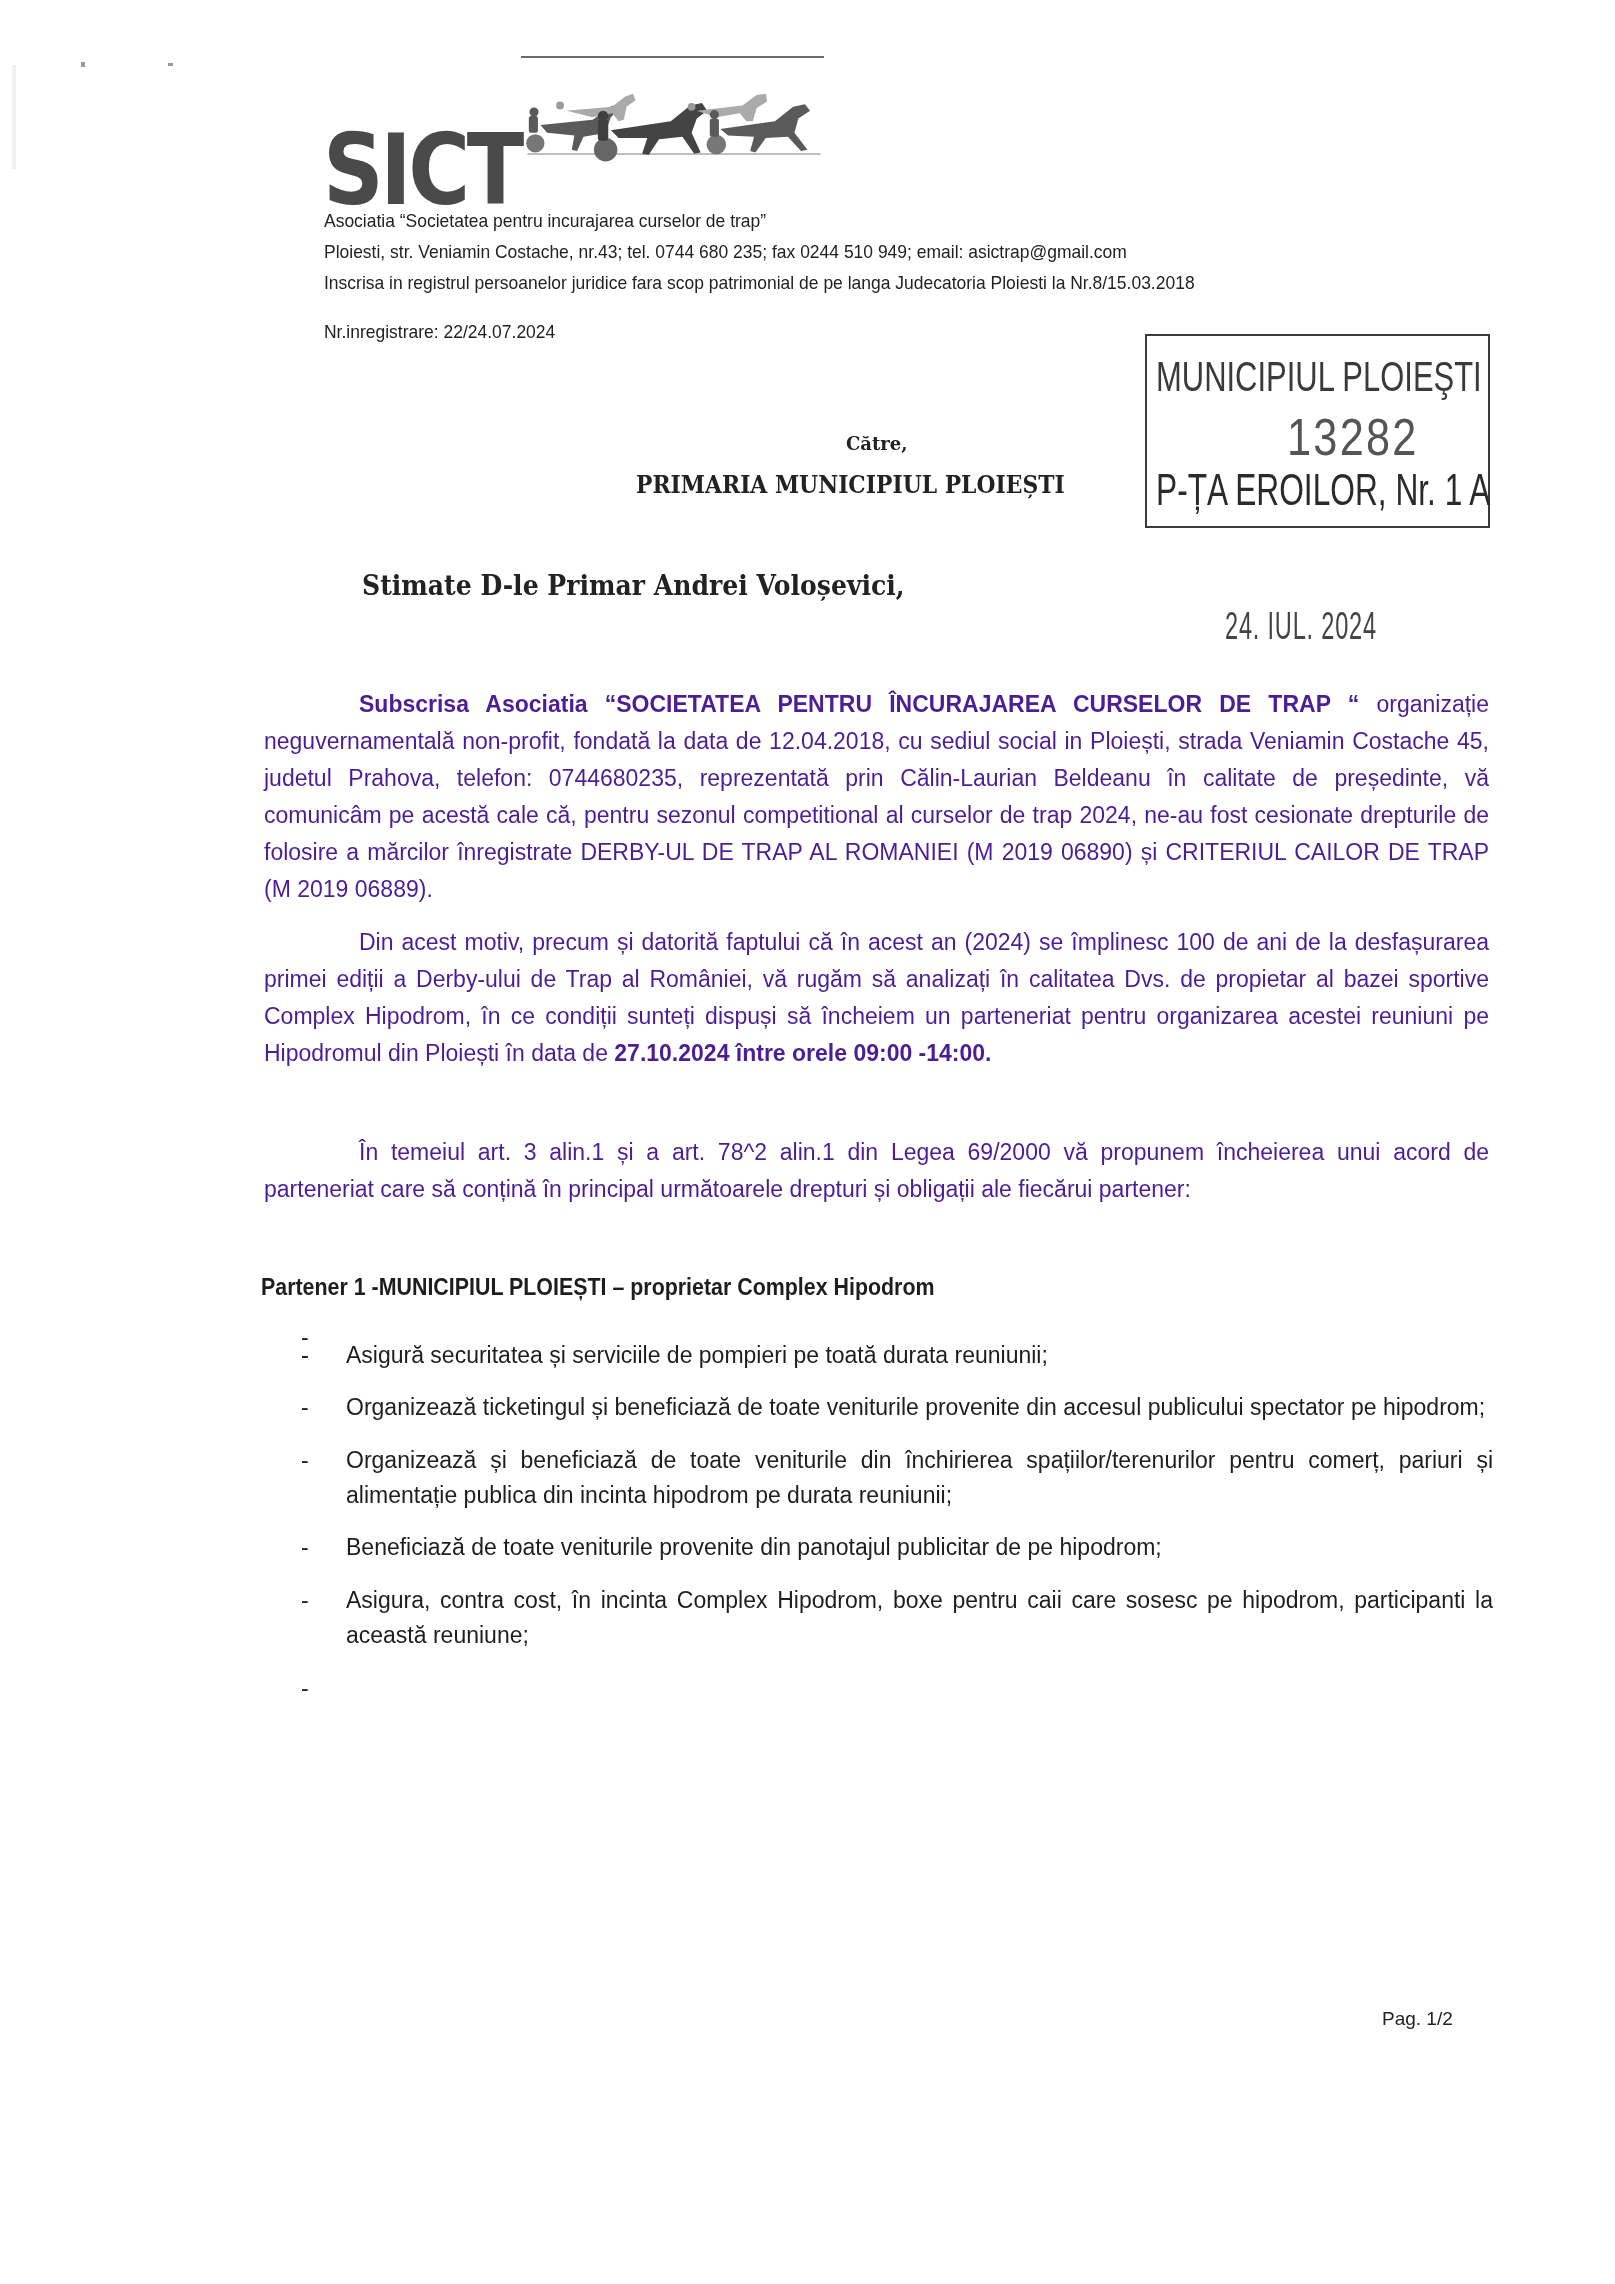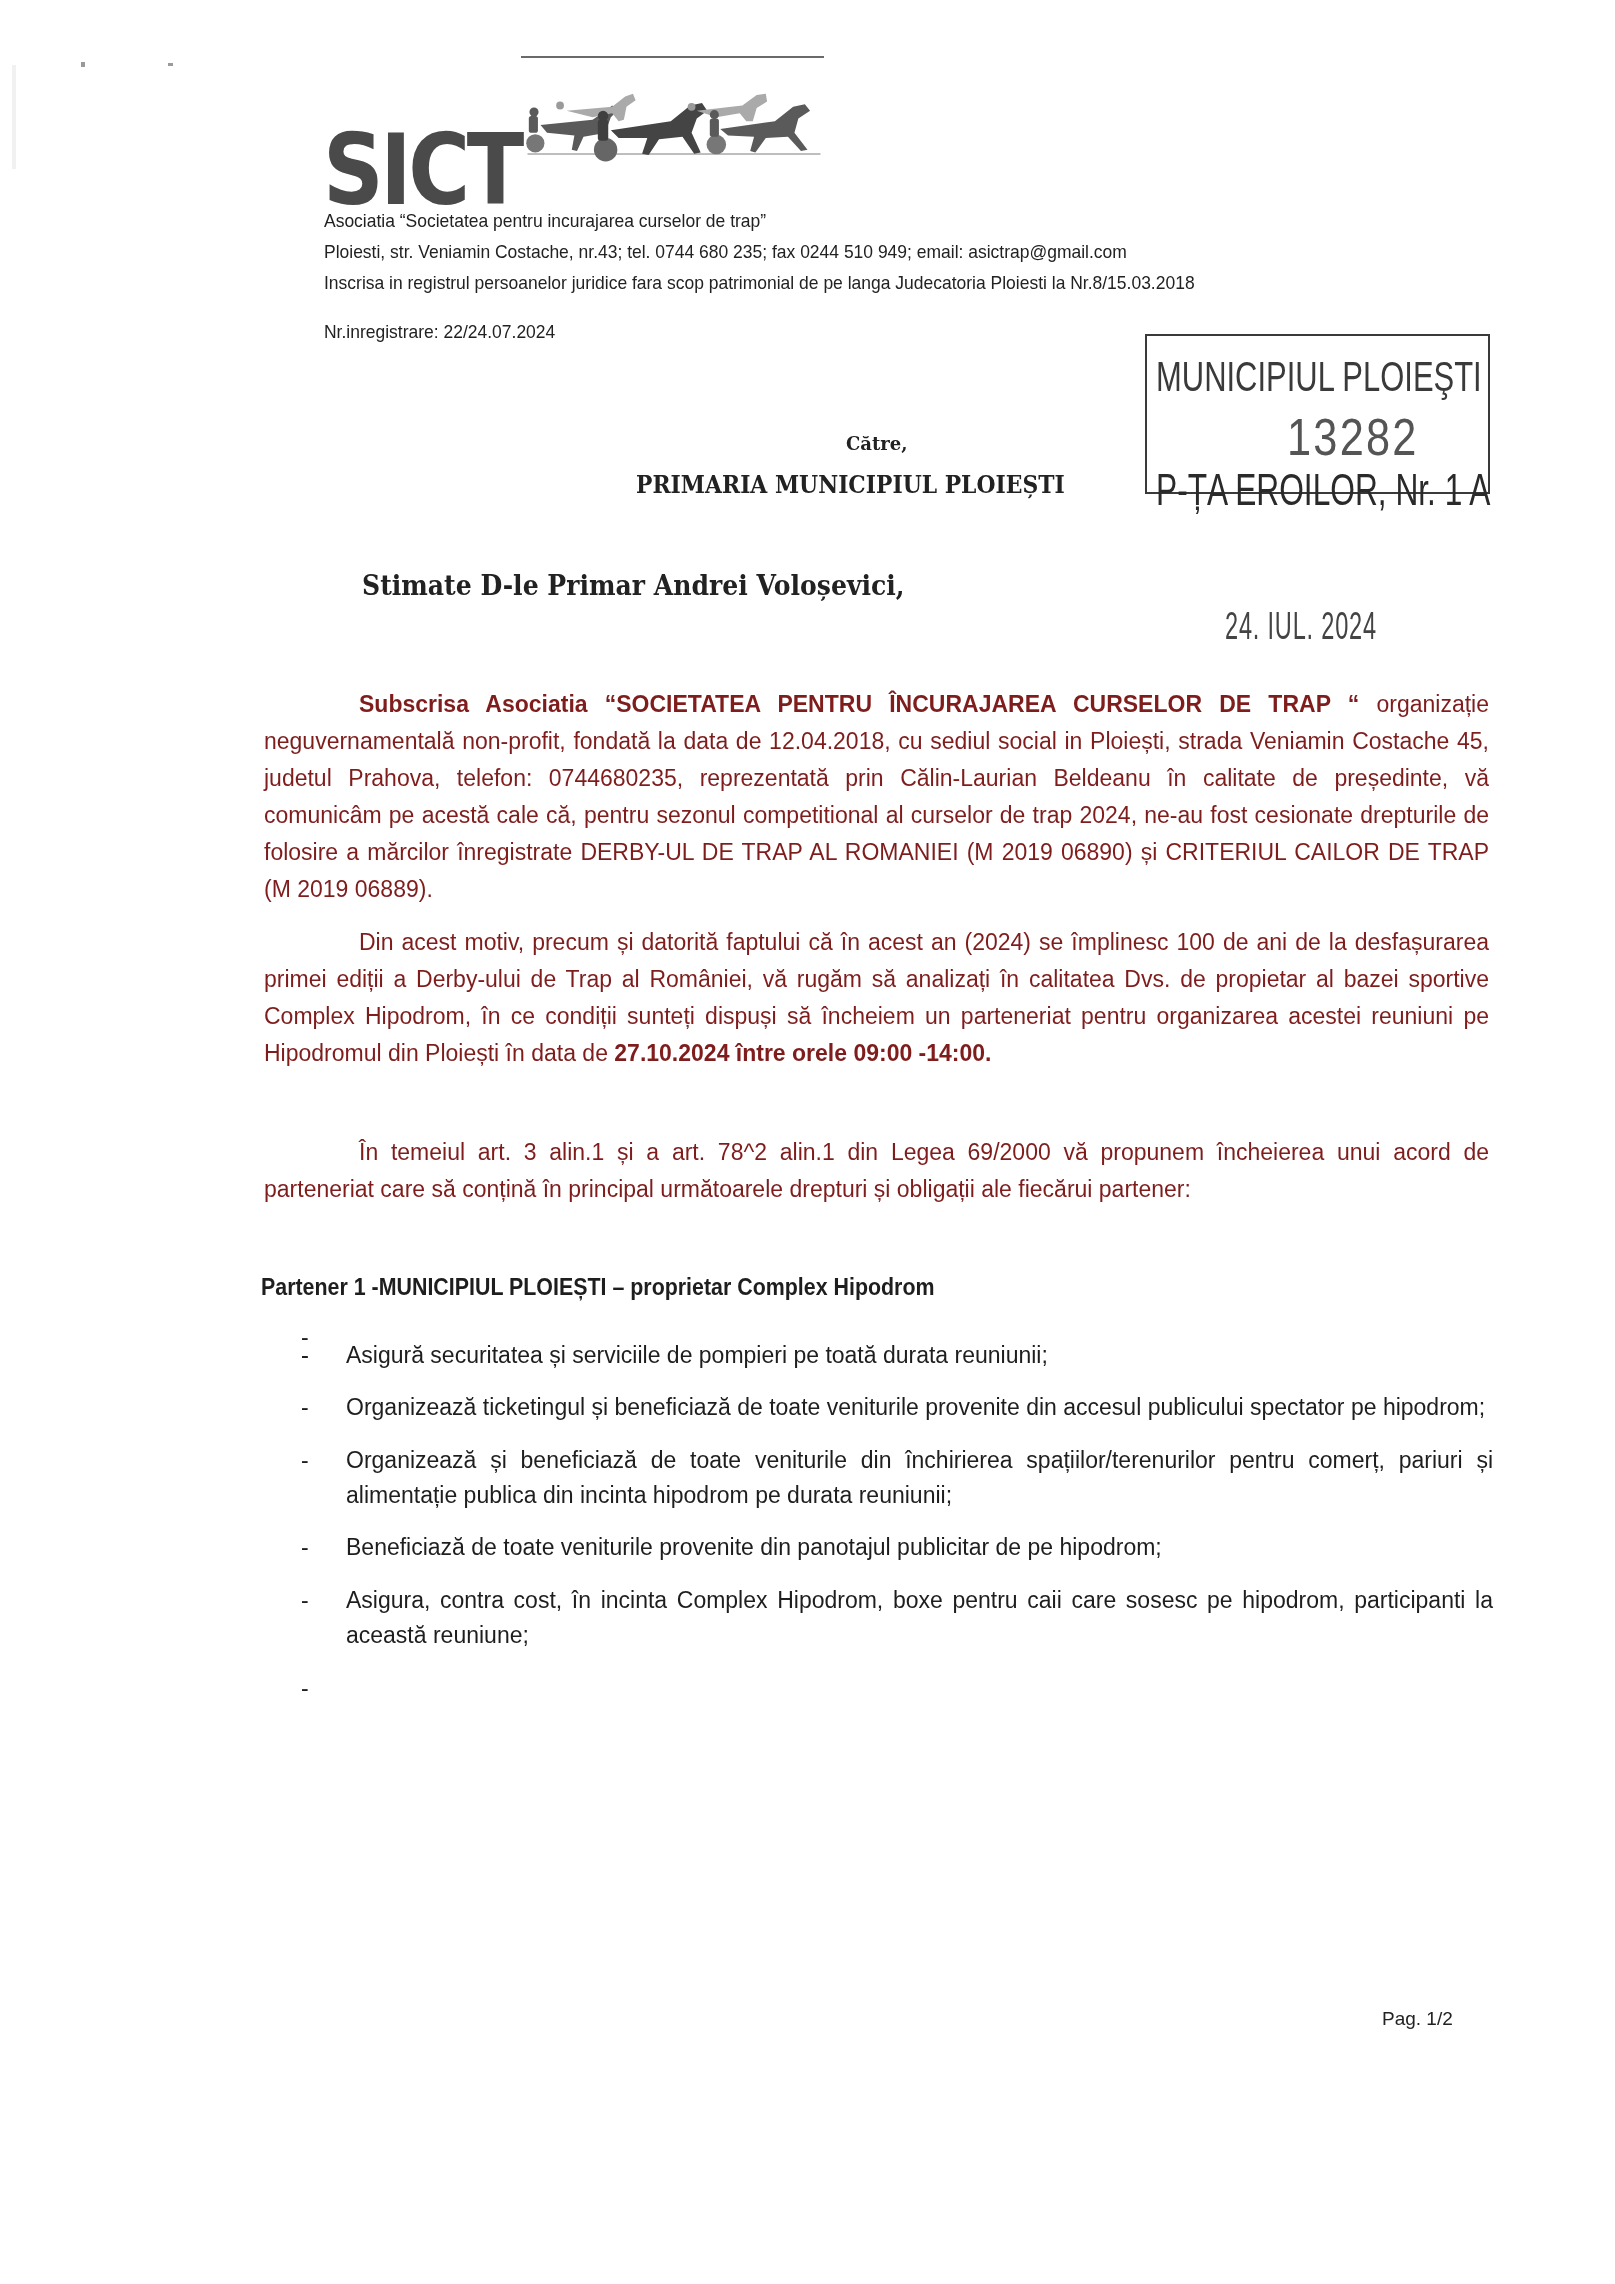--- a/index.html
+++ b/index.html
@@ -18,42 +18,42 @@
     transform: scaleX(0.86); transform-origin: left top;
   }
   .horses { position: absolute; left: 521px; top: 91px; width: 306px; height: 72px; }
 
   
   .hdr { position: absolute; left: 324px; font-family: "Liberation Sans", sans-serif; font-size: 19px;
          color: #222; white-space: nowrap; transform: scaleX(0.92); transform-origin: left top; }
 
   
   .stamp {
-    position: absolute; left: 1145px; top: 334px; width: 345px; height: 160px;
+    position: absolute; left: 1145px; top: 334px; width: 345px; height: 194px;
     border: 2.6px solid #3a3a3a; box-sizing: border-box;
     font-family: "Liberation Sans", sans-serif; color: #333;
   }
   .stamp .l1 { position: absolute; left: 9px; top: 15.6px; font-size: 43px; white-space: nowrap;
                transform: scaleX(0.72); transform-origin: left top; color: #3a3a3a; }
   .stamp .num { position: absolute; left: 140px; top: 72px; font-size: 51px; white-space: nowrap;
                 color: #555; font-weight: 300; letter-spacing: 2.6px; transform: scaleX(0.85); transform-origin: left top; }
   .stamp .l3 { position: absolute; left: 9px; top: 129px; font-size: 44px; white-space: nowrap;
                transform: scaleX(0.72); transform-origin: left top; color: #2a2a2a; }
 
   
   .serif-b { font-family: "DejaVu Serif", "Liberation Serif", serif; font-weight: bold; color: #222; white-space: nowrap; }
   .catre { position: absolute; left: 846px; top: 433px; font-size: 18px; }
   .primaria { position: absolute; left: 636px; top: 471px; font-size: 23.5px; transform: scaleX(0.93); transform-origin: left top; }
   .greeting { position: absolute; left: 362px; top: 570px; font-size: 27px; transform: scaleX(0.93); transform-origin: left top; }
   .date-stamp { position: absolute; left: 1225px; top: 605px; font-family: "Liberation Sans", sans-serif;
                 font-size: 38px; color: #444; white-space: nowrap; transform: scaleX(0.62); transform-origin: left top; letter-spacing: 1.3px; }
 
   
   .body-block { position: absolute; left: 264px; width: 1225px; font-family: "Liberation Sans", sans-serif;
-                font-size: 23px; line-height: 37px; color: #7f1d1d; text-align: justify; }
+                font-size: 23px; line-height: 37px; color: #4c1d95; text-align: justify; }
   .body-block p { margin: 0; text-indent: 95px; }
   .body-block b { font-weight: bold; }
   .para1 { top: 686px; }
   .para2 { top: 924px; }
   .para3 { top: 1134px; }
   .partner-h { position: absolute; left: 261px; top: 1274px; font-family: "Liberation Sans", sans-serif;
                font-weight: bold; font-size: 23px; color: #1e1e1e; white-space: nowrap; transform: scaleX(0.93); transform-origin: left top; }
 
   .bullets { position: absolute; left: 261px; top: 1320px; width: 1232px; margin: 0; padding: 0; list-style: none;
              font-family: "Liberation Sans", sans-serif; font-size: 23px; line-height: 35px; color: #1e1e1e; }

